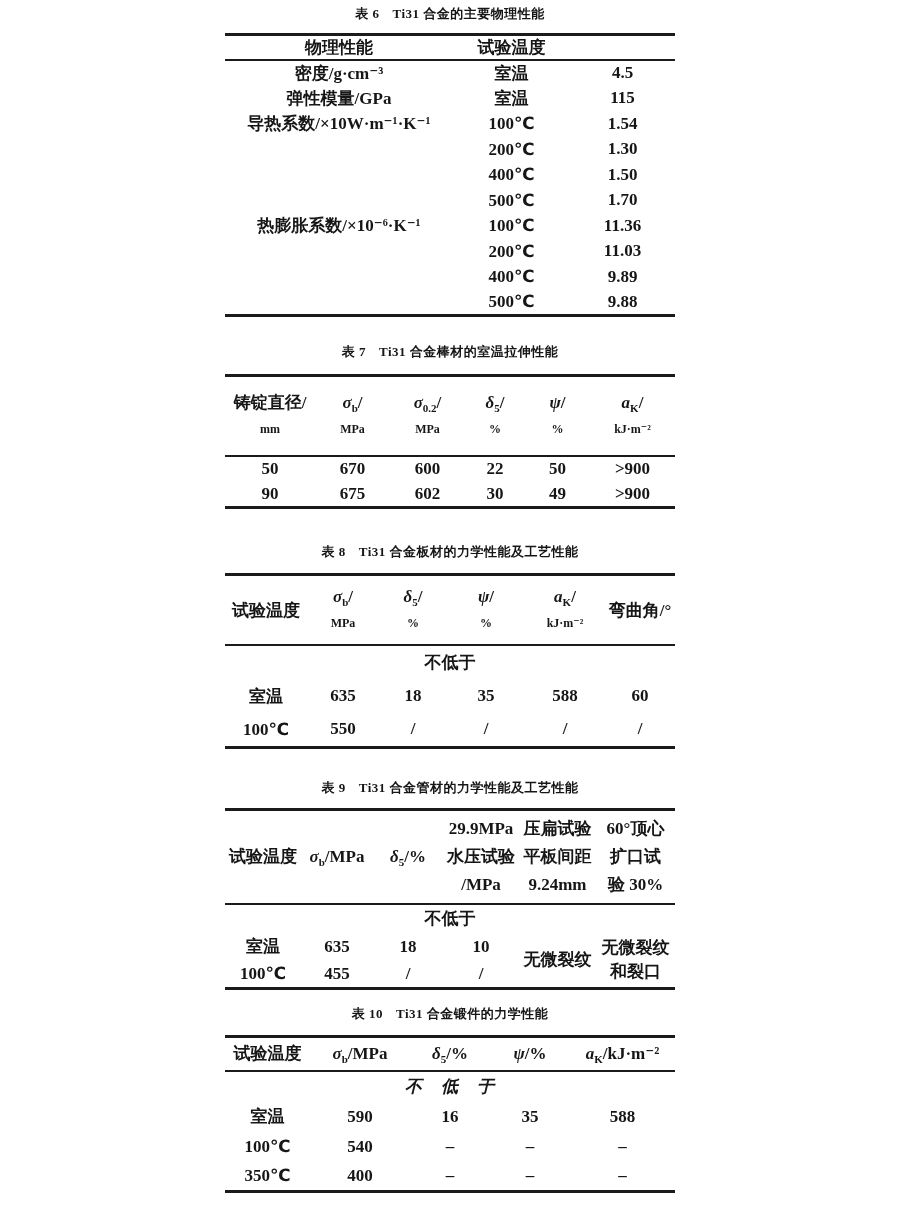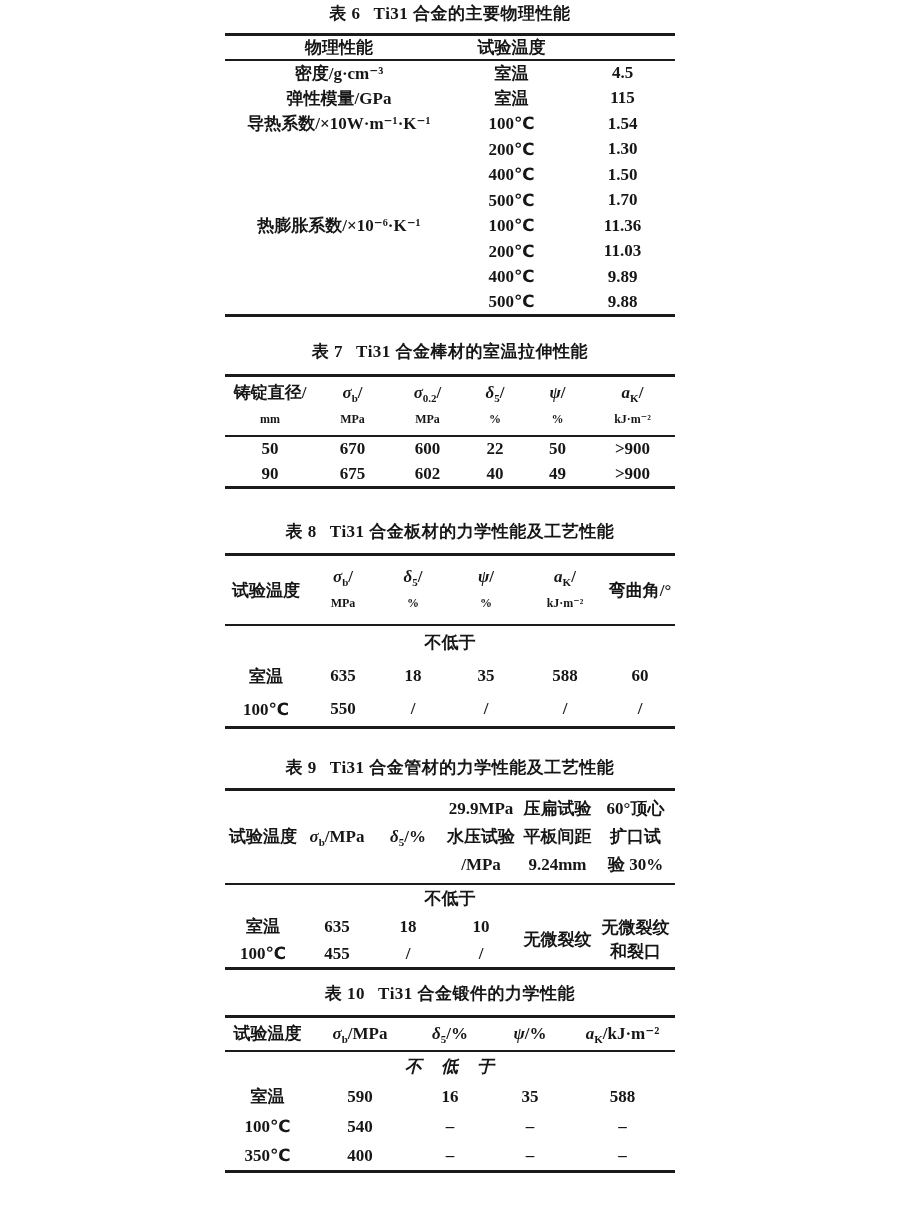--- a/index.html
+++ b/index.html
@@ -8,21 +8,21 @@
     width: 900px; height: 1215px;
     background: #ffffff;
     color: #161616;
     font-family: "Liberation Serif", "DejaVu Sans", serif;
     font-weight: 700;
     overflow: hidden;
   }
   .doc { width: 452px; margin: 0 auto; padding-top: 2px; }
 
   .tbl-title {
-    text-align: center; font-size: 17px; line-height: 24px;
+    text-align: center; font-size: 13px; line-height: 24px;
     white-space: nowrap; letter-spacing: 0.5px;
   }
   .tbl-title .tno { margin-right: 13px; }
 
   table {
     border-collapse: collapse; table-layout: fixed;
     width: 450px; margin: 0 auto;
     border-top: 3px solid #1b1b1b;
     border-bottom: 3px solid #1b1b1b;
   }
@@ -37,21 +37,21 @@
   .unit { font-size: 12px; }
 
   
   .t6 { margin-top: 7px; }
   .t6 th { height: 18px; font-family: Liberation Serif, serif; }
   .t6 td { height: 25.5px; }
 
   
   .s7 { margin-top: 23px; }
   .t7 { margin-top: 10px; }
-  .t7 thead th { padding: 3px 0; }
+  .t7 thead th { padding: 13px 0; }
   .t7 .hl { line-height: 26px; }
   .t7 tbody td { height: 26px; }
 
   
   .s8 { margin-top: 31px; }
   .t8 { margin-top: 9px; }
   .t8 thead th { padding: 8px 0; }
   .t8 .hl { line-height: 26px; }
   .t8 .note td { height: 34px; }
   .t8 .datarow td { height: 34px; }
@@ -196,21 +196,21 @@
             <td>670</td>
             <td>600</td>
             <td>22</td>
             <td>50</td>
             <td>&gt;900</td>
           </tr>
         <tr>
             <td>90</td>
             <td>675</td>
             <td>602</td>
-            <td>40</td>
+            <td>30</td>
             <td>49</td>
             <td>&gt;900</td>
           </tr>
       </tbody>
     </table>
   </section>
 
   <section class="s8">
     <div class="tbl-title">
       <span class="tno">表 8</span><span>Ti31 合金板材的力学性能及工艺性能</span>

